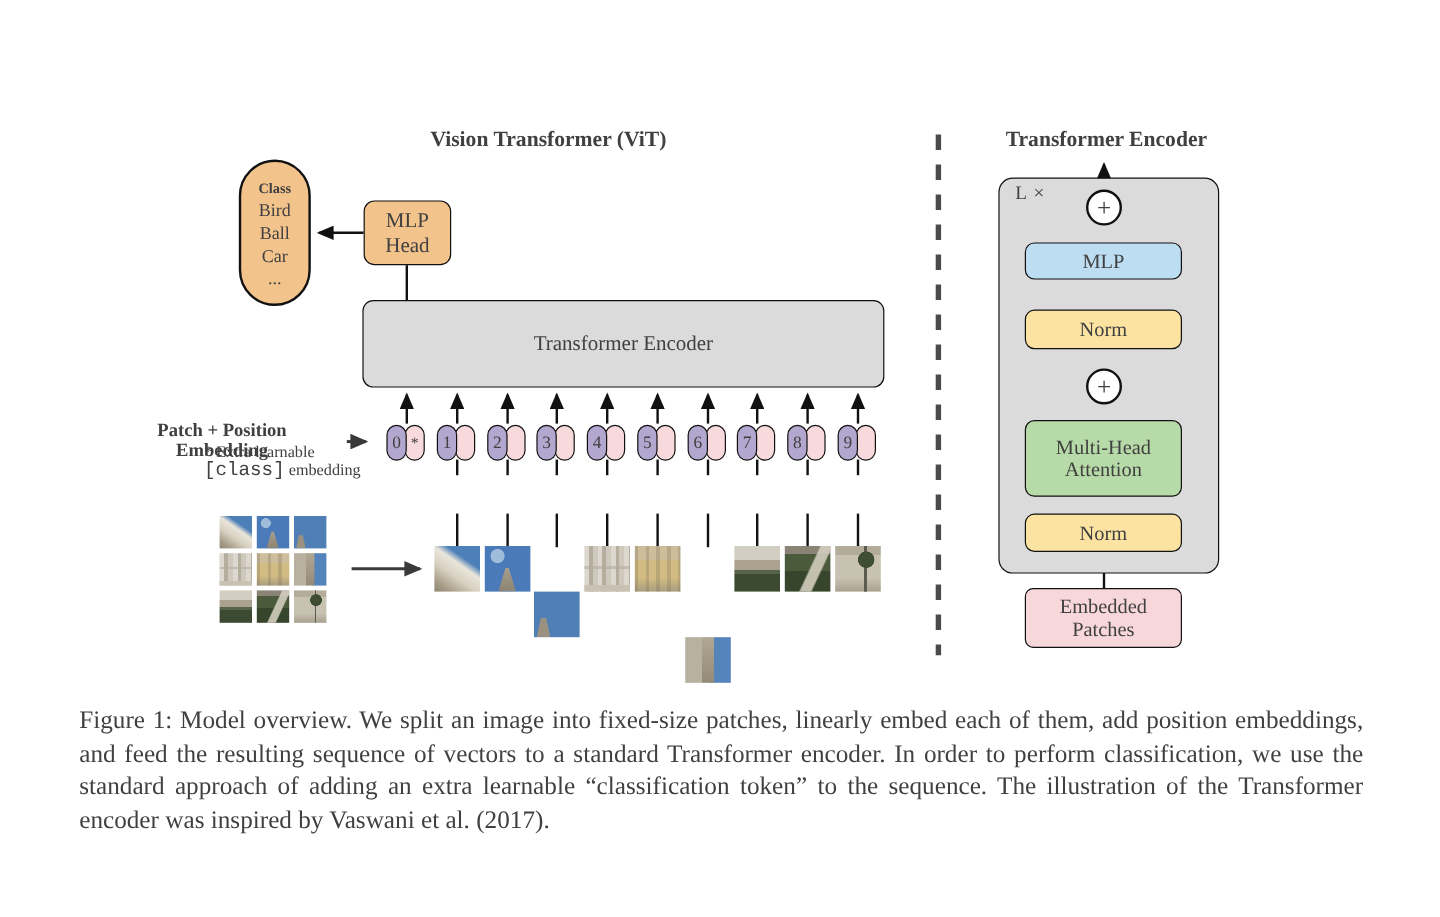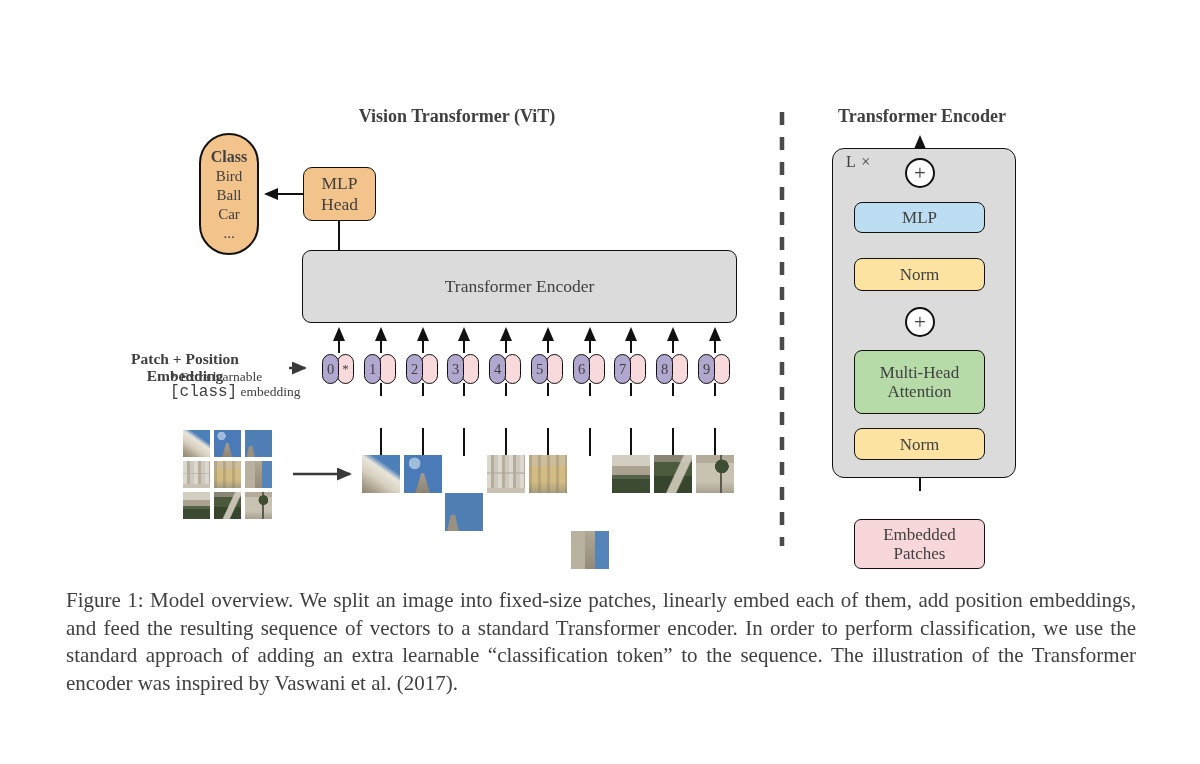--- a/index.html
+++ b/index.html
@@ -15,21 +15,21 @@
   .fig-title{font-weight:bold;font-size:18px;text-align:center;}
 
   .box{border:1.6px solid #111;border-radius:9px;}
   .orange{background:#F3C38C;}
   .grayfill{background:#DBDBDB;}
 
   .class-pill{
     left:199px;top:133px;width:60px;height:122px;border:2px solid #111;
     border-radius:30px;background:#F3C38C;text-align:center;padding-top:12px;
   }
-  .cp-head{font-weight:bold;font-size:16px;line-height:20px;}
+  .cp-head{font-weight:bold;font-size:12px;line-height:20px;}
   .cp-item{font-size:15px;line-height:19px;}
 
   .mlp-head{left:303px;top:167px;width:73px;height:54px;font-size:17.5px;line-height:21px;}
   .enc-box{left:302px;top:250px;width:435px;height:73px;font-size:17.5px;}
   .linproj{left:366px;top:396px;width:371px;height:32px;background:#F9DDE1;border-radius:8px;font-size:17px;}
 
   .tok{position:absolute;top:354px;width:34px;height:30px;}
   .pill{
     position:absolute;top:0;width:17px;height:30px;border:1.5px solid #111;
     border-radius:9px;display:flex;align-items:center;justify-content:center;
@@ -47,21 +47,21 @@
   .lx{left:846px;top:153px;font-size:16px;letter-spacing:1px;}
   .pluscirc{
     width:30px;height:30px;border-radius:50%;background:#fff;border:2px solid #111;
     display:flex;align-items:center;justify-content:center;font-size:21px;line-height:26px;z-index:3;
   }
   .rbox{border:1.5px solid #111;border-radius:8px;font-size:17px;line-height:19px;z-index:2;}
   .mlpbox{left:854px;top:202px;width:131px;height:31px;background:#BDDDF2;}
   .normtop{left:854px;top:258px;width:131px;height:33px;background:#FCE3A2;}
   .mhabox{left:854px;top:350px;width:131px;height:64px;background:#B7DBA8;}
   .normbot{left:854px;top:428px;width:131px;height:32px;background:#FCE3A2;}
-  .embbox{left:854px;top:519px;width:131px;height:50px;background:#F8D7DA;border-radius:7px;}
+  .embbox{left:854px;top:490px;width:131px;height:50px;background:#F8D7DA;border-radius:7px;}
 
   
   .patch{position:absolute;width:38px;height:38px;overflow:hidden;}
   .grid{left:183px;top:430px;width:93px;height:93px;display:grid;grid-template-columns:repeat(3,27px);grid-template-rows:repeat(3,27px);gap:4px;}
   .cell{position:relative;width:27px;height:27px;overflow:hidden;}
   .p1{background:linear-gradient(215deg,#4d7fb9 0%,#4d7fb9 30%,#e9e5da 42%,#d8d1c1 62%,#a69d87 85%,#8e8670 100%);}
   .p2{position:relative;background:radial-gradient(circle at 28% 22%, #9fbddb 0 14%, rgba(0,0,0,0) 15%),#4a7ab7;}
   .p2::after{content:"";position:absolute;left:30%;bottom:0;width:38%;height:52%;
     background:linear-gradient(#a89e8e,#8d8371);clip-path:polygon(40% 0,60% 0,100% 100%,0 100%);}
   .p3{position:relative;background:#4f7fb5;}

